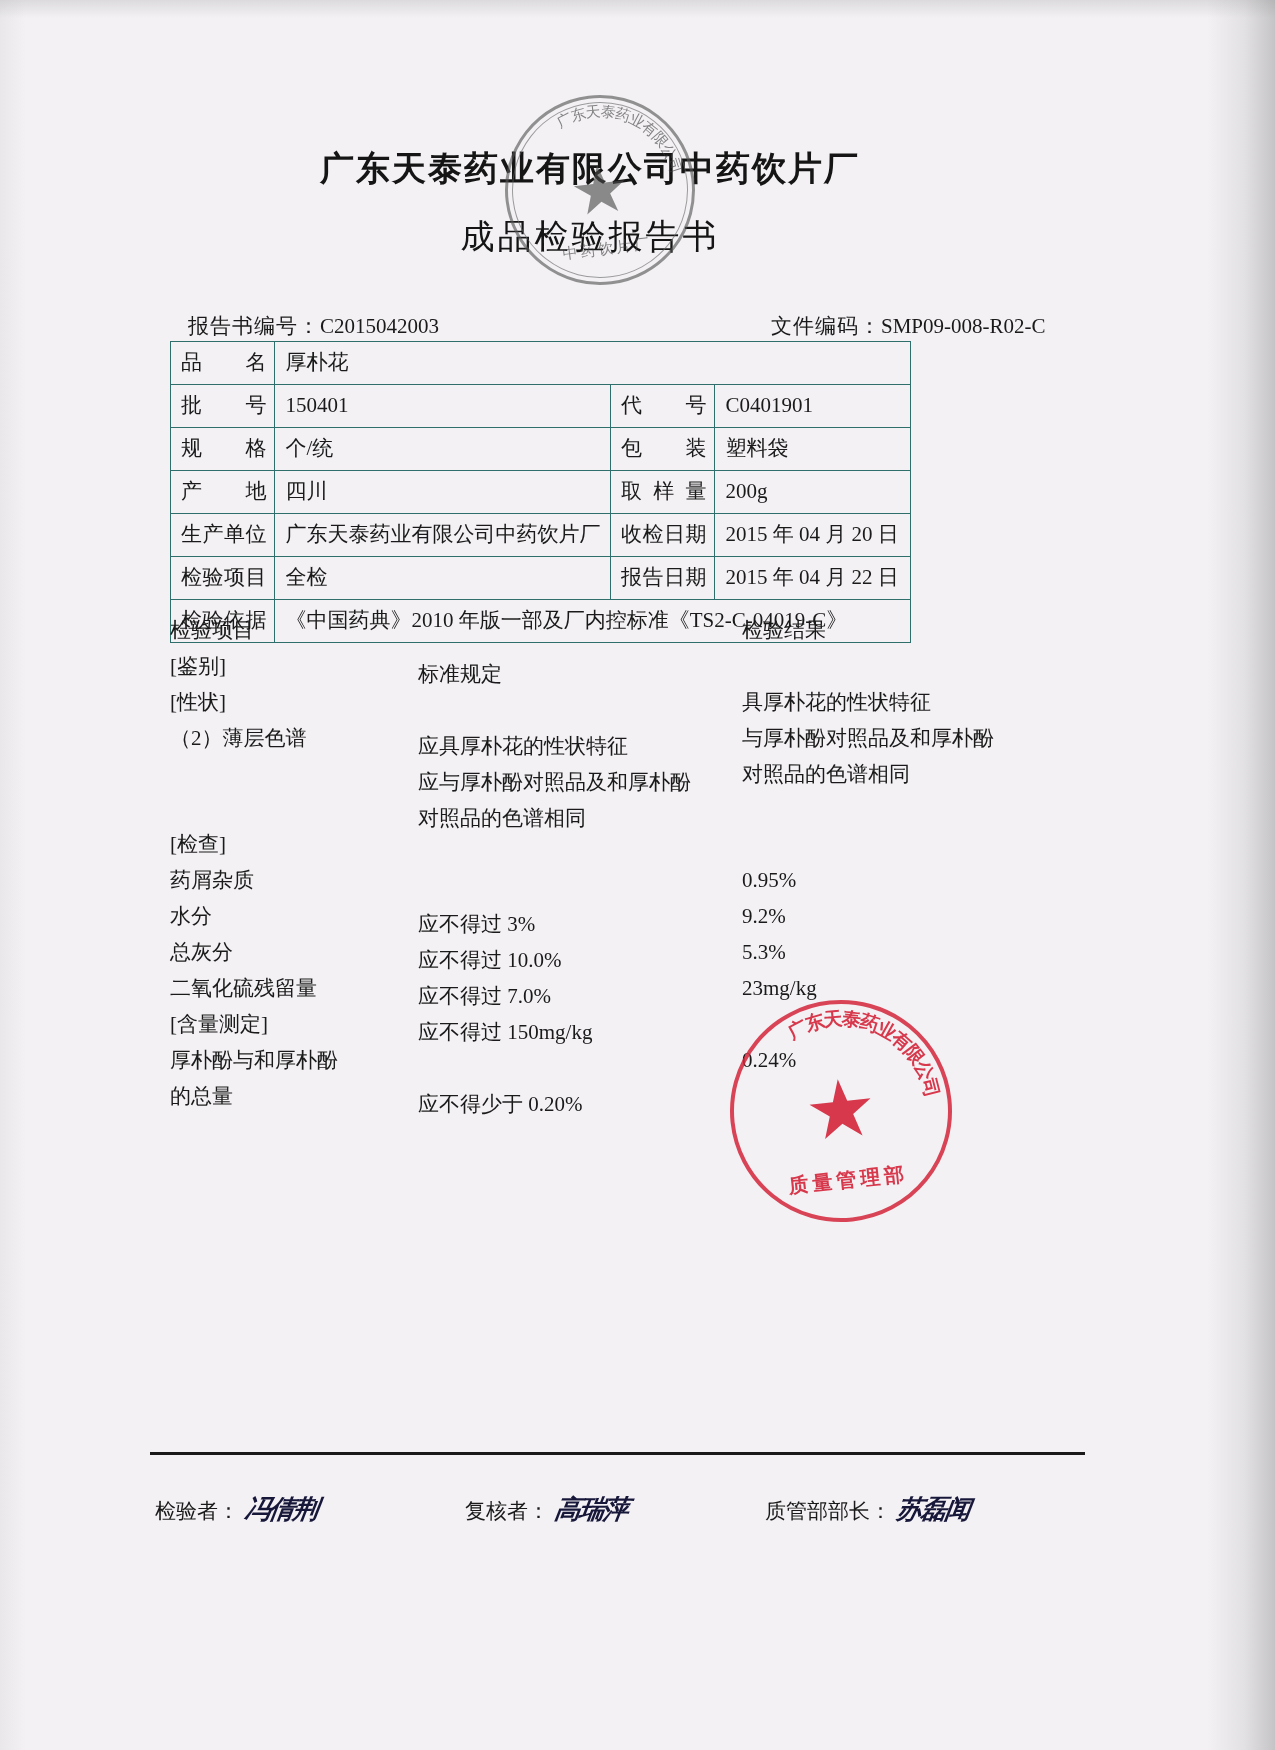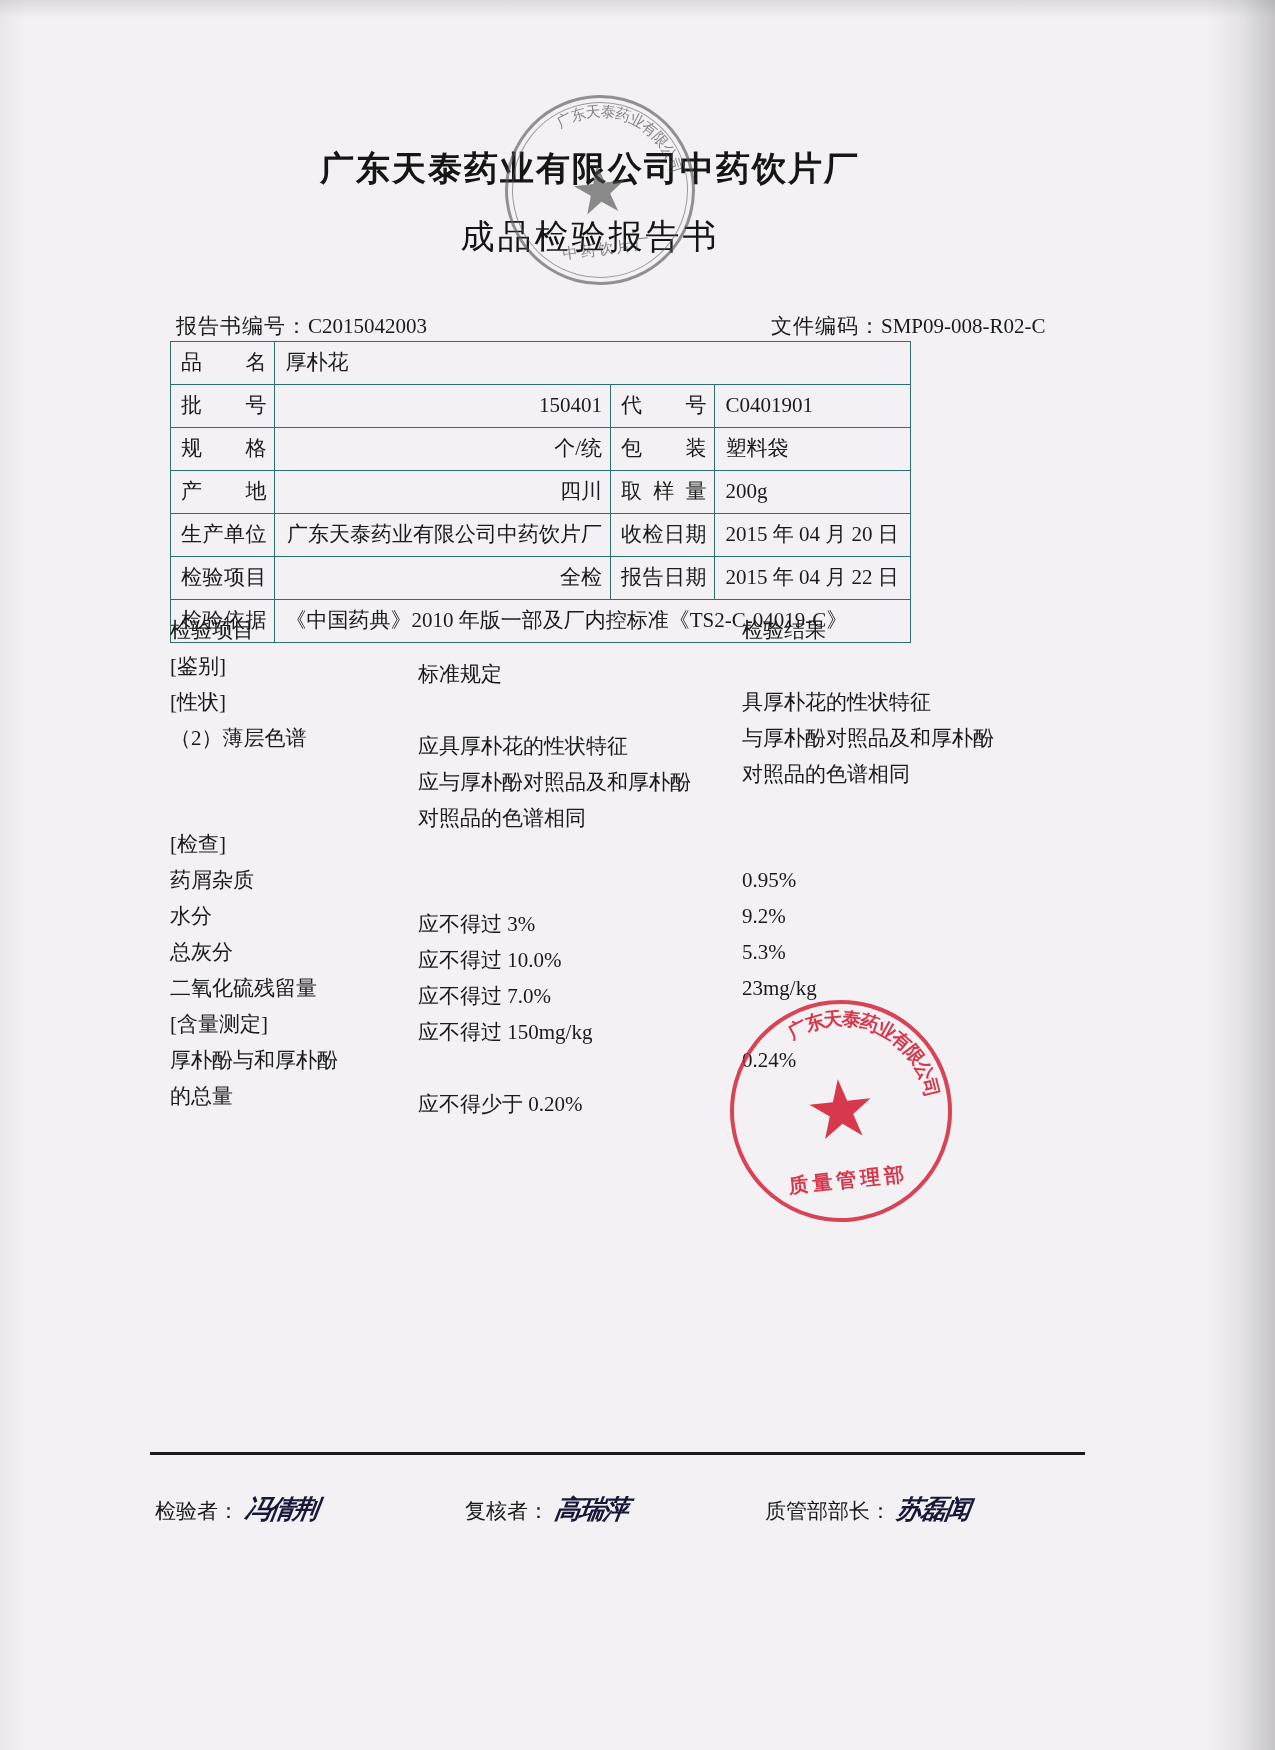--- a/index.html
+++ b/index.html
@@ -122,21 +122,21 @@
   }
 
   
   .nums-row {
     position: absolute;
     top: 312px;
     left: 176px;
     width: 910px;
     font-size: 21px;
   }
-  .nums-row .left { position: absolute; left: 0; top: 0; white-space: nowrap; }
+  .nums-row .left { position: absolute; left: 12px; top: 0; white-space: nowrap; }
   .nums-row .right { position: absolute; left: 595px; top: 0; white-space: nowrap; }
   .nums-row .lbl { letter-spacing: 1px; }
   .nums-row .val { font-family: "Liberation Serif", serif; }
 
   
   table.info {
     position: absolute;
     top: 341px;
     left: 170px;
     width: 741px;
@@ -151,21 +151,21 @@
     white-space: nowrap;
   }
   td.lab {
     width: 118px;
     text-align: justify;
     text-align-last: justify;
     padding-right: 12px;
     padding-left: 14px;
   }
   td.val { padding-left: 12px; }
-  td.val-l { width: 352px; text-align: right; }
+  td.val-l { width: 352px; }
   td.val-r { width: 250px; }
   td.lab2 { width: 118px; text-align: justify; text-align-last: justify; padding-left: 14px; padding-right: 12px; }
 
   
   .results {
     position: absolute;
     top: 620px;
     left: 170px;
     width: 930px;
     font-size: 21px;

